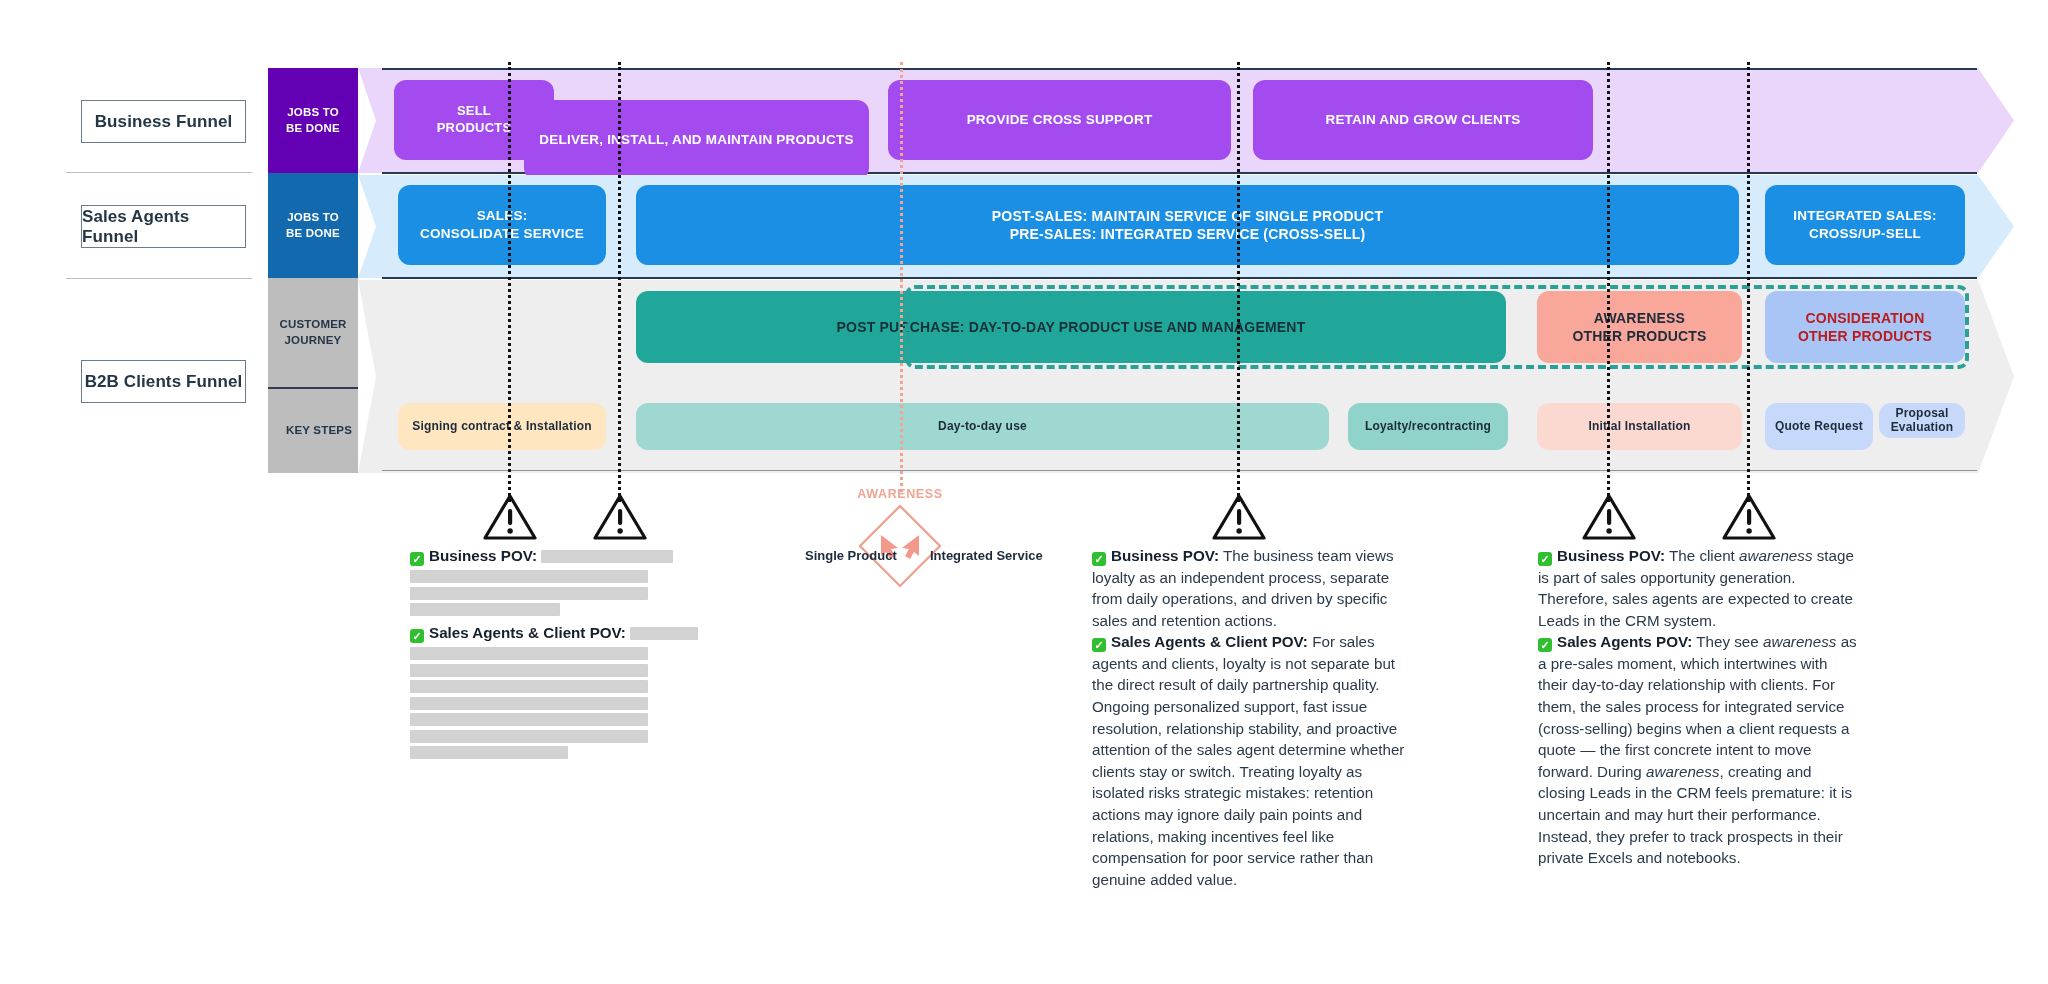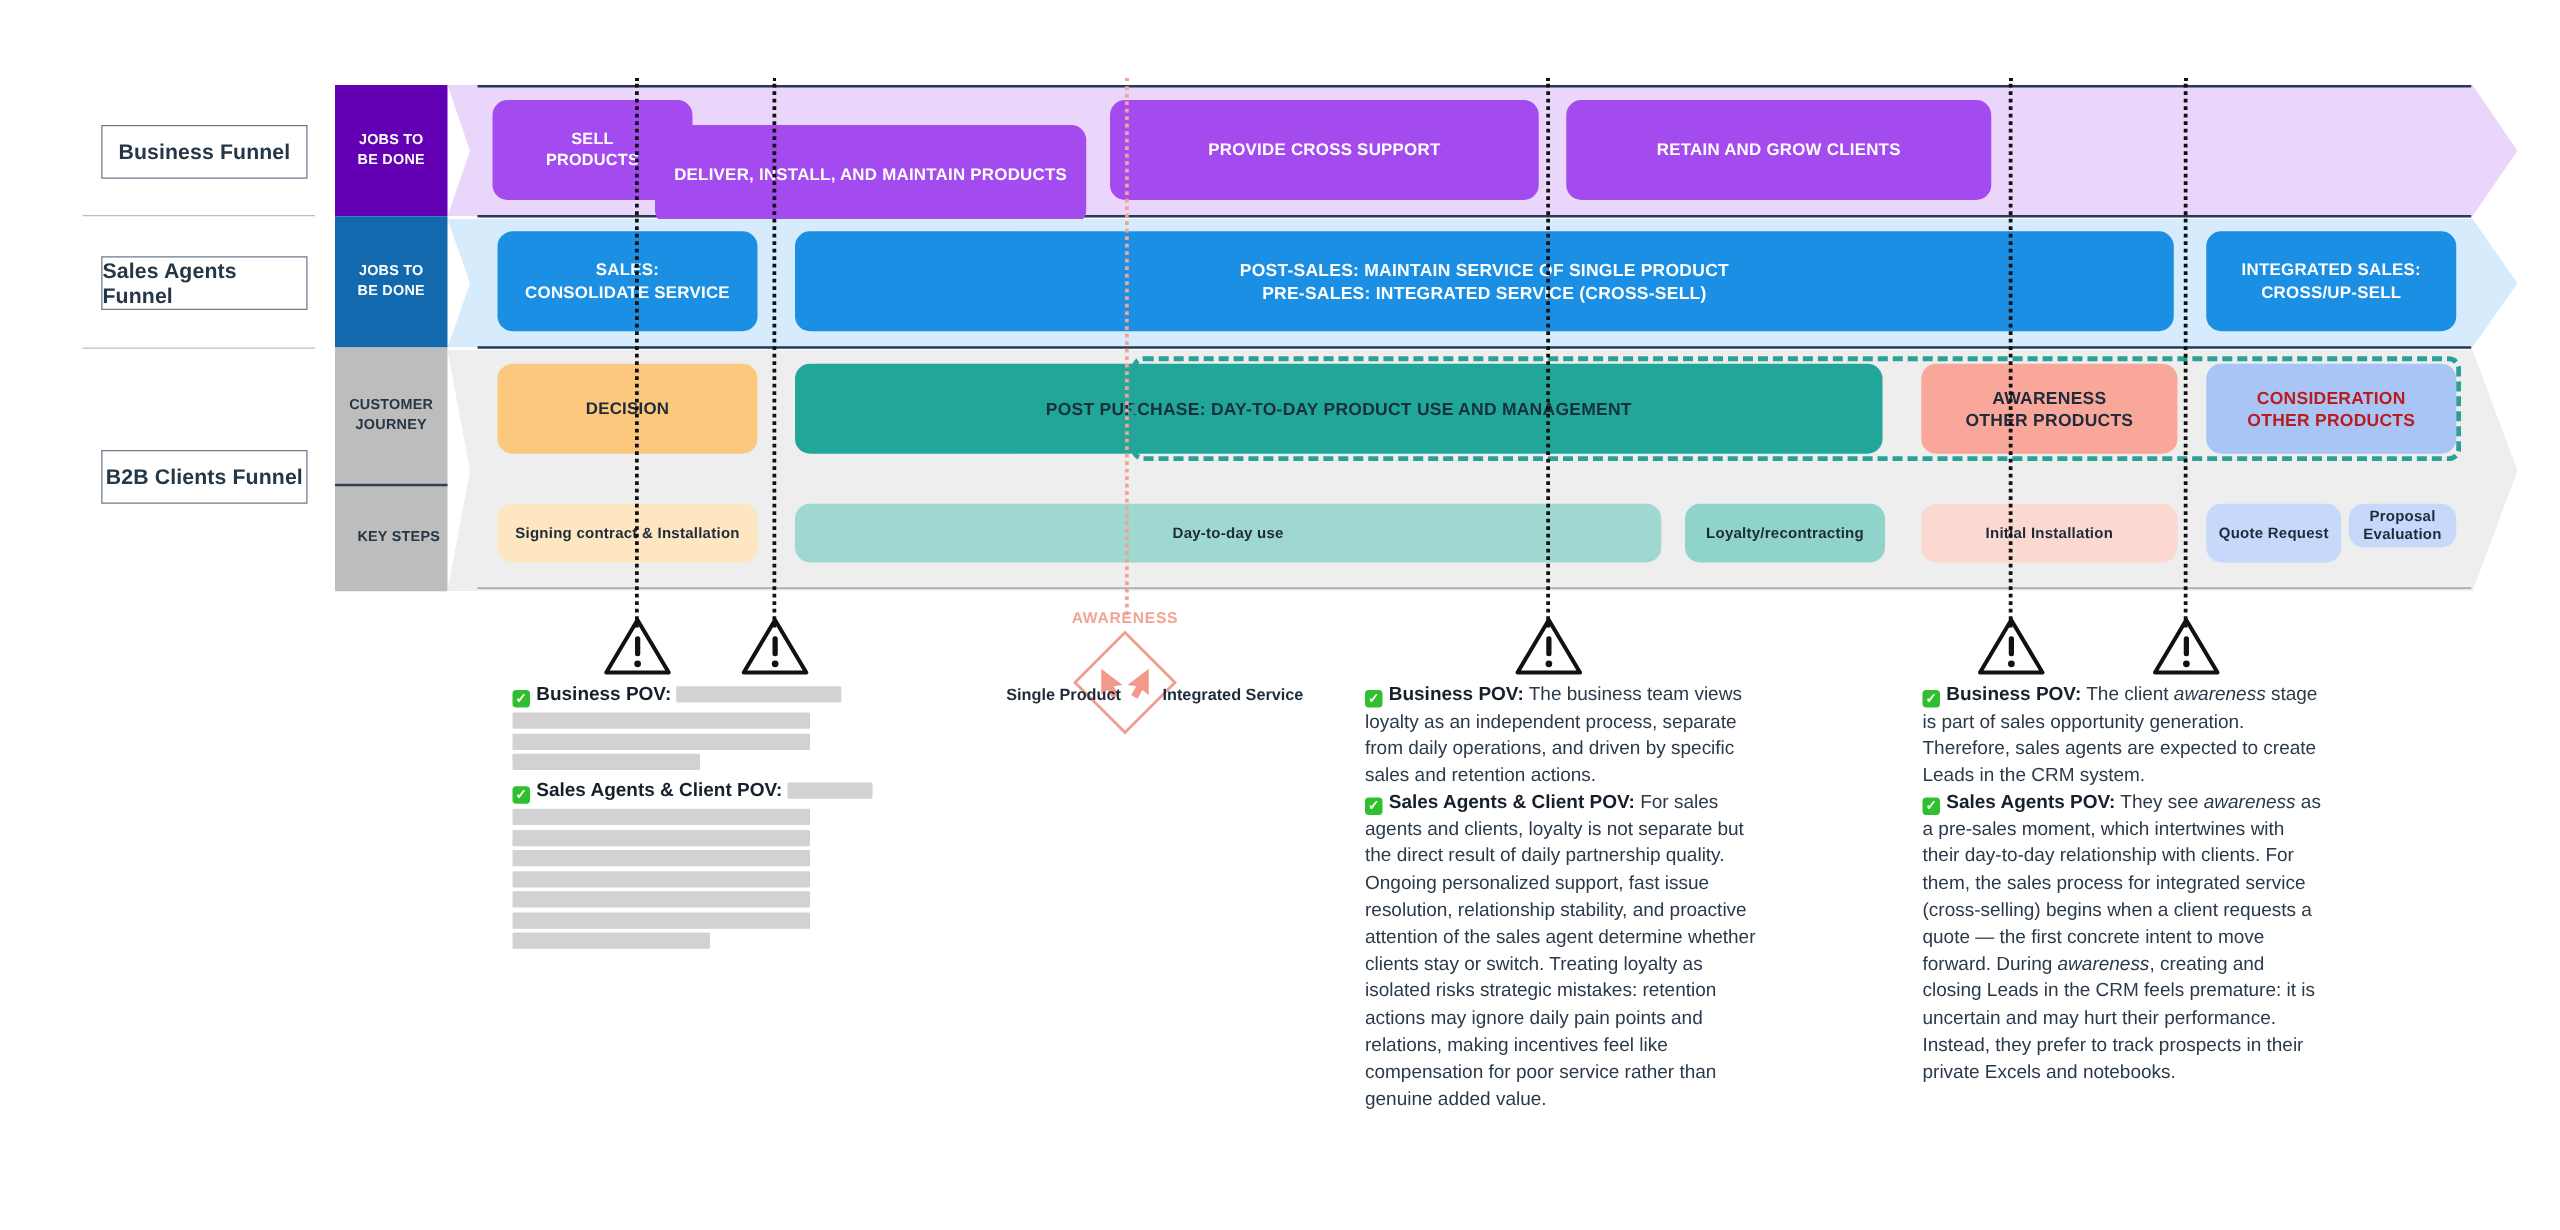--- a/index.html
+++ b/index.html
@@ -163,23 +163,20 @@
   </div>
   <div class="pill" style="left:1765px;top:185px;width:200px;height:80px;background:#1a8fe3;color:#fff;font-size:13.5px;white-space:pre-line;">
     <span>INTEGRATED SALES:
 CROSS/UP-SELL</span>
   </div>
 
   <div class="band" style="left:358px;top:280px;width:1656px;height:193px;">
     <div class="chev" style="background:#eeeeee;"></div>
   </div>
 
-  <div class="pill" style="left:398px;top:291px;width:208px;height:72px;background:#fbc87d;color:#1d2b3a;font-size:13.5px;">
-    <span>DECISION</span>
-  </div>
   <div class="pill" style="left:636px;top:291px;width:870px;height:72px;background:#21a79a;color:#17303a;font-size:14px;">
     <span>POST PURCHASE: DAY-TO-DAY PRODUCT USE AND MANAGEMENT</span>
   </div>
   <div class="pill" style="left:1537px;top:291px;width:205px;height:72px;background:#f8a79a;color:#1d2b3a;font-size:14px;white-space:pre-line;">
     <span>AWARENESS
 OTHER PRODUCTS</span>
   </div>
   <div class="pill" style="left:1765px;top:291px;width:200px;height:72px;background:#a8c5f5;color:#b91c1c;font-size:14px;white-space:pre-line;">
     <span>CONSIDERATION
 OTHER PRODUCTS</span>

